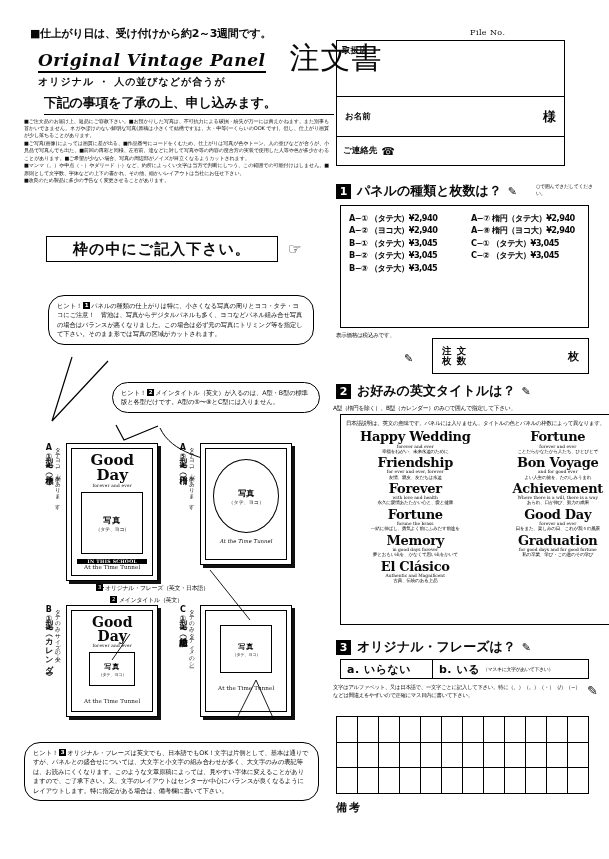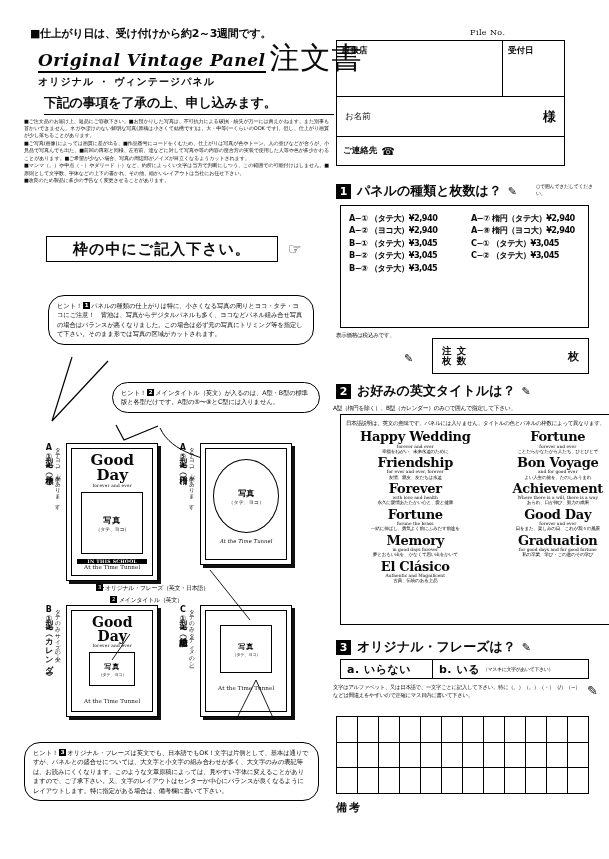--- a/index.html
+++ b/index.html
@@ -17,21 +17,21 @@
 
   
   .abs { position: absolute; }
 
   
   #leadline {
     left: 30px; top: 26px; width: 300px;
     font-size: 11px; font-weight: bold; letter-spacing: -0.3px;
   }
   #logo-wrap { left: 38px; top: 44px; width: 290px; }
-  .logo-row { display:flex; align-items:flex-end; gap:4px; }
+  .logo-row { display:flex; align-items:flex-end; gap:24px; }
   .logo-en {
     font-family: "DejaVu Serif","Liberation Serif",serif;
     font-style: italic; font-weight: bold;
     font-size: 17px; letter-spacing: .5px;
     border-bottom: 2px solid #000; padding-bottom:1px;
     white-space: nowrap;
   }
   .logo-jp-big {
     font-size: 30px; font-weight: normal; line-height: .95;
     letter-spacing: 1px; white-space:nowrap;
@@ -128,21 +128,21 @@
     margin-right:2px; vertical-align:1px;
   }
 
   
   #fileno { left:470px; top:28px; font-size:8px; font-family:"DejaVu Serif","Liberation Serif",serif; letter-spacing:.4px;}
   #hdrbox { left:336px; top:40px; width:229px; height:126px; border:1.4px solid #000;}
   .hdr-r1 { height:56px; display:flex; border-bottom:1.4px solid #000;}
   .hdr-r1 .c1 { flex:1; padding:4px 5px; font-size:8.5px; font-weight:bold;}
   .hdr-r1 .c2 { width:62px; border-left:1.4px solid #000; padding:4px 5px; font-size:8.5px; font-weight:bold;}
   .hdr-r2 { height:40px; border-bottom:1.4px solid #000; display:flex; align-items:center; justify-content:space-between; padding:0 8px;}
-  .hdr-r2 .l { font-size:8.5px; font-weight:normal;}
+  .hdr-r2 .l { font-size:8.5px; font-weight:bold;}
   .hdr-r2 .r { font-size:13px; font-weight:bold;}
   .hdr-r3 { height:28px; display:flex; align-items:center; padding:0 6px; gap:4px;}
   .hdr-r3 .l { font-size:8.5px; font-weight:bold;}
   .hdr-r3 .tel { font-size:11px; }
 
   .sec-head { position:absolute; display:flex; align-items:center; gap:6px; }
   .sec-num {
     background:#000; color:#fff; width:15px; height:15px;
     font-size:11px; font-weight:bold; text-align:center; line-height:15px;
   }
@@ -198,21 +198,21 @@
 
 <div class="page">
 
   <div class="abs" id="leadline">■仕上がり日は、受け付けから約2～3週間です。</div>
 
   <div class="abs" id="logo-wrap">
     <div class="logo-row">
       <div class="logo-en">Original Vintage Panel</div>
       <div class="logo-jp-big">注文書</div>
     </div>
-    <div class="logo-kana">オリジナル ・ ヴィンテージパネル</div>
+    <div class="logo-kana">オリジナル ・ 人の並びなどが合うが</div>
   </div>
 
   <div class="abs" id="subtitle">下記の事項を了承の上、申し込みます。</div>
 
   <div class="abs" id="fineprint">
     <p>■ご注文品のお届け上、返品にご容赦下さい。■お預かりした写真は、不可抗力による破損・紛失が万一には責えかねます。また別事も首かいできません。ネガやぼけのない鮮明な写真(原稿は小さくて結構です)は、大・中等(一くらいのOOK です)、但し、仕上がり画質が少し落ちることがあります。</p>
     <p>■ご写真(画像)によっては画質に差が出る、■作品番号にコードをくむため、仕上がりは写真が色やトーン、人の並びなどが合うが、小見品で写真んでも出た、■前回の再彩と同様、左右前、違などに対して写真や等の内容の度合方の実装で使用した人等や色が多少かわることがあります。■ご希望が少ない場合、写真の周辺部がノイズが目立くなるようカットされます。</p>
     <p>■マンマ（。）や中点（・）やダリード（-）など、約所によっくい文字は当方で判断にしつう、この範囲での可能付けはしません。■原則として文字数、字体などの上下の書かれ、その他、細かいレイアウトは当社にお任せ下さい。</p>
     <p>■改良のため製品に多少の予告なく変更させることがあります。</p>
   </div>
@@ -322,23 +322,20 @@
   <div class="bubble" id="hint3">
     <span>ヒント！</span><b class="num">3</b><span>オリジナル・フレーズは英文でも、日本語でもOK！文字は片側として、基本は通りですが、パネルとの盛合せについては、大文字と小文字の組み合わせが多く、大文字のみの表記等は、お読みにくくなります。このような文章原稿によっては、見やすい字体に変えることがありますので、ご了承下さい。又、文字のレイアウトはセンターか中心にバランスが良くなるようにレイアウトします。特に指定がある場合は、備考欄に書いて下さい。</span>
   </div>
 
   <div class="abs" id="fileno">File No.</div>
 
   <div class="abs" id="hdrbox">
     <div class="hdr-r1">
       <div class="c1">
         <span>取扱店</span>
-      </div>
-      <div class="c2">
-        <span>受付日</span>
       </div>
     </div>
     <div class="hdr-r2">
       <span class="l">お名前</span>
       <span class="r">様</span>
     </div>
     <div class="hdr-r3">
       <span class="l">ご連絡先</span>
       <span class="tel">☎</span>
     </div>

